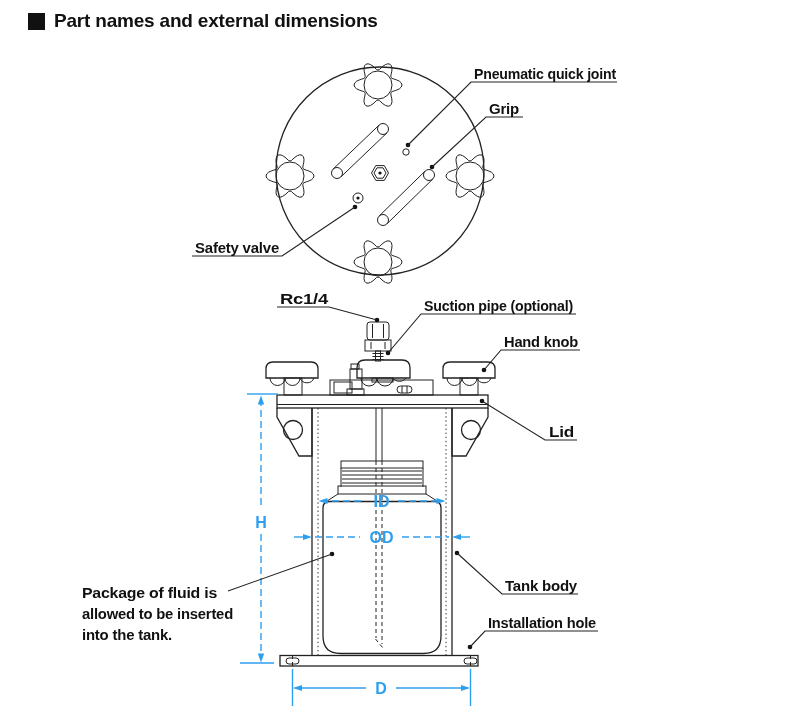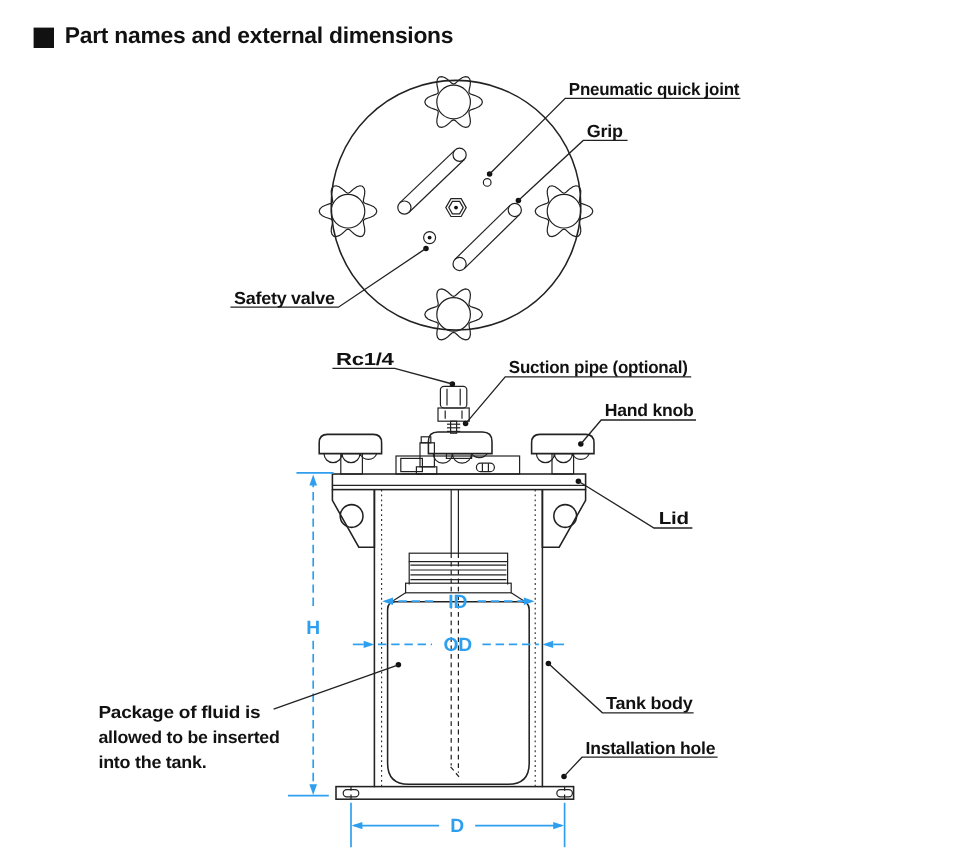--- a/index.html
+++ b/index.html
@@ -1,18 +1,18 @@
 <!DOCTYPE html>
 <html style="--dim: #2E9FEF;"><head>
 <meta charset="utf-8">
 <style>
   html,body{margin:0;padding:0;background:#fff;}
   .page{position:relative;width:800px;height:720px;background:#fff;overflow:hidden;
         font-family:"Liberation Sans",sans-serif;}
-  .title-row{position:absolute;left:28px;top:20px;display:flex;align-items:center;gap:9px;}
+  .title-row{position:absolute;left:28px;top:10px;display:flex;align-items:center;gap:9px;}
   .title-bullet{width:17px;height:17px;background:#111;flex:0 0 auto;}
   .title-text{font-size:19px;font-weight:bold;color:#111;letter-spacing:-0.2px;white-space:nowrap;}
   svg{position:absolute;left:0;top:0;}
   .ln{fill:none;stroke:#222;stroke-width:1.3;}
   .ln2{fill:none;stroke:#222;stroke-width:1;}
   .dot{fill:none;stroke:#222;stroke-width:0.9;stroke-dasharray:1.5 2.6;}
   .dsh{fill:none;stroke:#222;stroke-width:1;stroke-dasharray:4 3;}
   .ldr{fill:none;stroke:#222;stroke-width:1.1;}
   .bdot{fill:#111;stroke:none;}
   .lbl{font-family:"Liberation Sans",sans-serif;font-size:14.5px;font-weight:bold;fill:#111;letter-spacing:-0.2px;}

